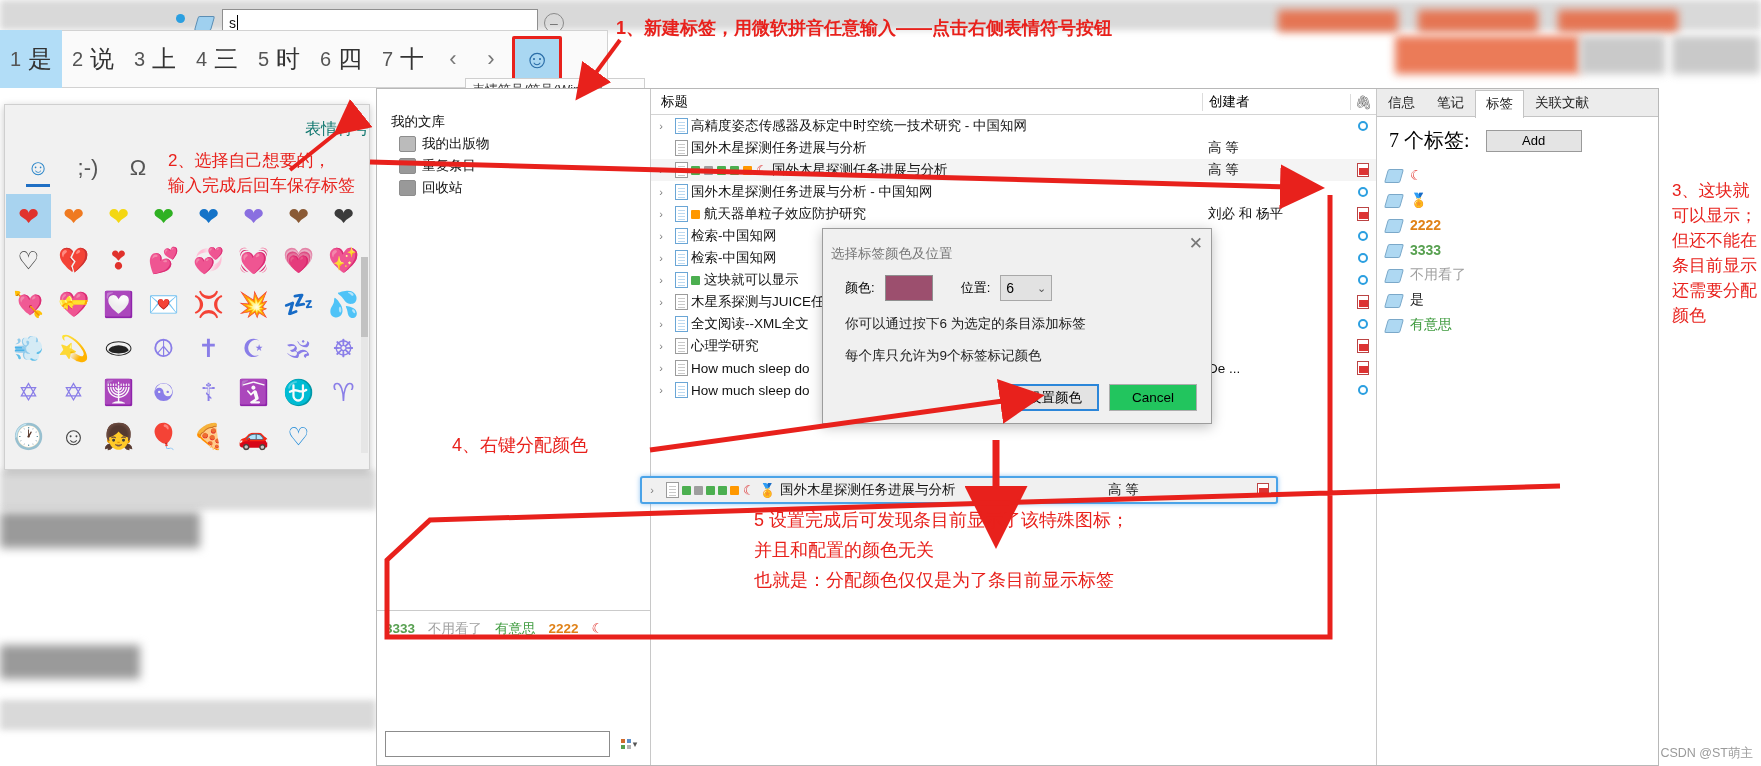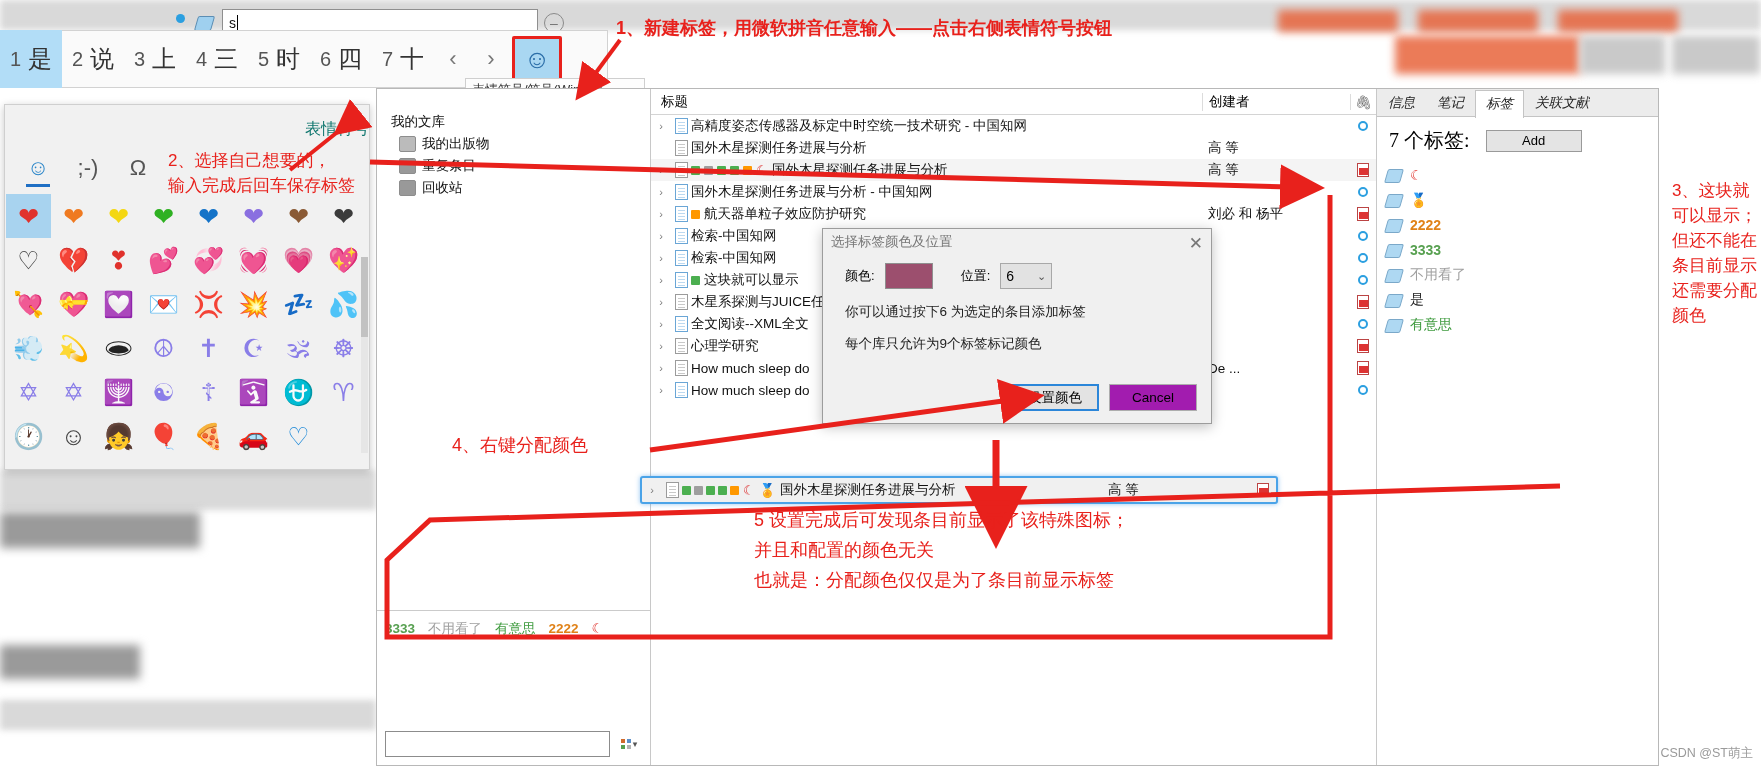--- a/index.html
+++ b/index.html
@@ -176,21 +176,21 @@
     box-shadow:0 3px 0 #c9c9c9, 0 6px 0 #c9c9c9, 0 9px 0 #c9c9c9;
     background:#c9c9c9;
   }
   .docico.blue::after{ box-shadow:0 3px 0 #bcd9f0, 0 6px 0 #bcd9f0, 0 9px 0 #bcd9f0; background:#bcd9f0;}
   .syncdot { width:10px;height:10px;border-radius:50%;border:2px solid #2b9fe0;background:#fff; }
   .pdfico { width:12px;height:14px;background:#fff;border:1px solid #b44; position:relative; }
   .pdfico::after{content:"";position:absolute;left:1px;bottom:1px;width:9px;height:7px;background:#d33;}
 
   
   #z-right { width:282px; border-left:1px solid #c8c8c8; display:flex; flex-direction:column; background:#fff;}
-  #rp-tabs { height:28px; display:flex; align-items:center; background:#ececec; border-bottom:1px solid #c4c4c4;font-style:italic;}
+  #rp-tabs { height:28px; display:flex; align-items:center; background:#ececec; border-bottom:1px solid #c4c4c4;}
   .rtab {
     padding:4px 10px 5px 10px; font-size:13.5px; color:#222;
     border:1px solid transparent; border-bottom:none;
   }
   .rtab.active { background:#fff; border-color:#c4c4c4; position:relative; top:1px; }
   #rp-head { display:flex; align-items:center; gap:16px; padding:10px 12px 6px 12px; }
   #rp-count { font-size:20px;font-family:Liberation Serif, serif; }
   #rp-add {
     width:96px; height:22px; border:1px solid #9a9a9a; background:#e4e4e4;
     display:flex; align-items:center; justify-content:center; font-size:13px;
@@ -203,35 +203,35 @@
     background:#aed8f2; border:1px solid #7aa8c9; transform:skewX(-16deg);
     border-radius:2px;
   }
 
   
   #dlg {
     left:822px; top:228px; width:390px; height:196px;
     background:#f0f0f0; border:1px solid #9c9c9c;
     box-shadow:0 3px 12px rgba(0,0,0,.25);
   }
-  #dlg-title { height:26px; display:flex; align-items:center; padding:0 8px; color:#777; font-size:13.5px;}
+  #dlg-title { height:26px; display:flex; align-items:center; padding:0 8px; color:#777; font-size:13.5px;margin-top:12px;}
   #dlg-close { position:absolute; right:8px; top:4px; font-size:17px; color:#777; }
   #dlg-row { display:flex; align-items:center; gap:10px; padding:8px 0 0 22px; }
   #dlg-swatch { width:48px; height:26px; background:#9c4f6e; border:1px solid #8f8f8f; }
   #dlg-pos-sel {
     width:52px; height:26px; background:#e2e2e2; border:1px solid #a8a8a8;
     display:flex; align-items:center; justify-content:space-between; padding:0 5px;
     font-size:14px;
   }
   .dlg-msg { padding:14px 0 0 22px; font-size:13.5px; color:#222; }
   #dlg-btns { position:absolute; right:14px; bottom:12px; display:flex; gap:10px; }
   .dbtn {
     height:27px; min-width:88px; display:flex; align-items:center;
     justify-content:center; font-size:13.5px; border:1px solid #adadad;
-    background:#a21caf;
+    background:#22c55e;
   }
   .dbtn.primary { border:2px solid #2b86d9; background:#e3e3e3; }
 
   
   .ann { position:absolute; color:#e8211c; font-size:17px; line-height:25px; white-space:pre-line; }
   .ann.big { font-size:18px; }
   svg.overlay { position:absolute; left:0; top:0; width:1761px; height:766px; pointer-events:none; }
 
   #watermark {
     position:absolute; right:8px; bottom:4px; color:#9a9a9a; font-size:12.5px;

